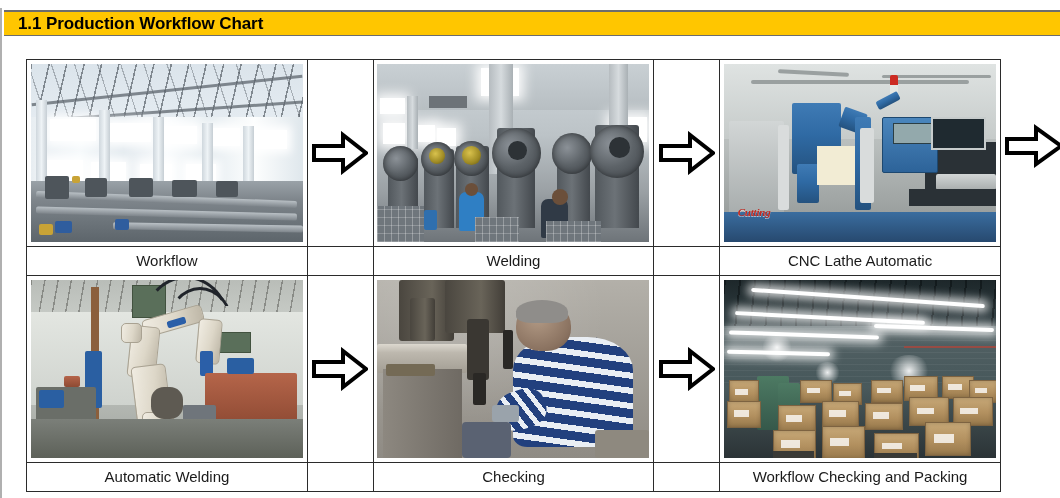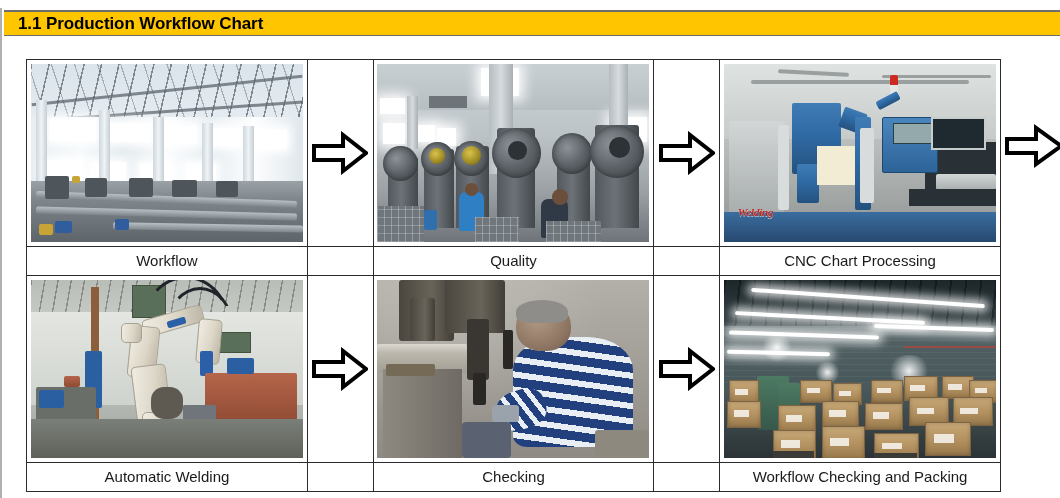--- a/index.html
+++ b/index.html
@@ -499,34 +499,34 @@
               <div class="body" style="left:43%;top:26%;width:9%;height:12%;transform:rotate(20deg);"></div>
               <div class="body" style="left:48%;top:30%;width:6%;height:52%;"></div>
               <div class="rail" style="left:50%;top:36%;width:5%;height:42%;"></div>
               <div class="panel" style="left:58%;top:30%;width:20%;height:30%;"></div>
               <div class="screen" style="left:62%;top:33%;width:14%;height:11%;"></div>
               <div class="monitor" style="left:76%;top:30%;width:19%;height:16%;"></div>
               <div class="light-g" style="left:61%;top:12%;width:3%;height:9%;"></div>
               <div class="light-r" style="left:61%;top:6%;width:3%;height:6%;"></div>
               <div class="body" style="left:56%;top:18%;width:9%;height:5%;transform:rotate(-28deg);"></div>
               <div class="base"></div>
-              <div class="logo" style="left:5%;top:80%;font-size:11px;">Welding</div>
+              <div class="logo" style="left:5%;top:80%;font-size:11px;">Cutting</div>
               <div class="grey" style="left:78%;top:62%;width:22%;height:9%;"></div>
               <div class="dark-bg" style="left:68%;top:70%;width:32%;height:10%;"></div>
             </div>
           </div>
         </td>
       </tr>
 
       <tr class="caption-row">
         <td class="caption-cell">Workflow</td>
         <td class="arrow-cell"></td>
-        <td class="caption-cell">Quality</td>
+        <td class="caption-cell">Welding</td>
         <td class="arrow-cell"></td>
-        <td class="caption-cell">CNC Chart Processing</td>
+        <td class="caption-cell">CNC Lathe Automatic</td>
       </tr>
 
       <tr>
 
         <td class="photo-cell">
           <div class="photo welding">
             <div class="roof2"></div>
             <div class="wall2"></div>
             <div class="ph-layer">
               <div class="greenpanel" style="left:37%;top:3%;width:12%;height:17%;"></div>

